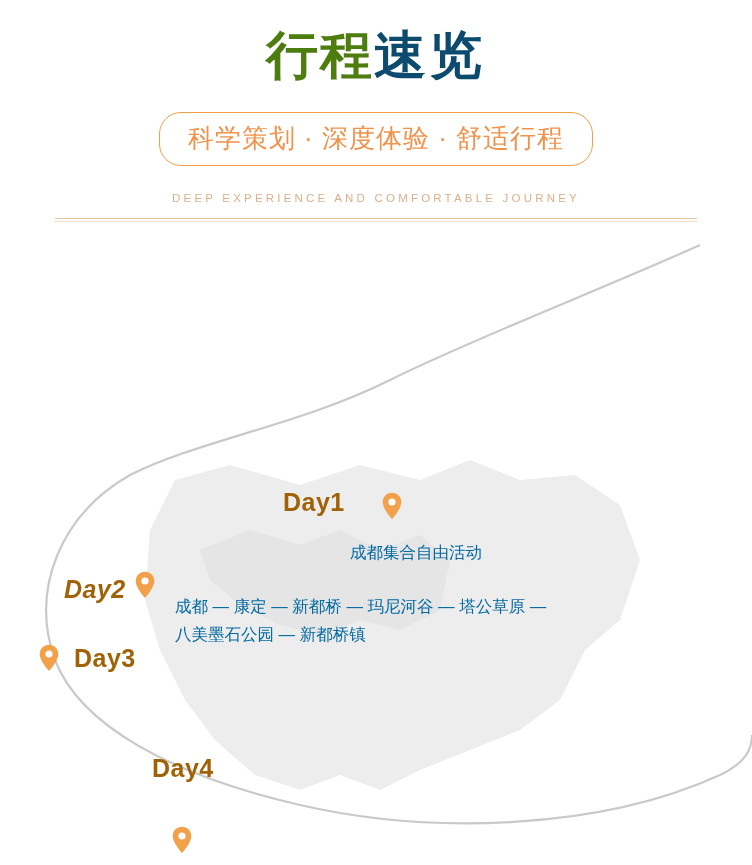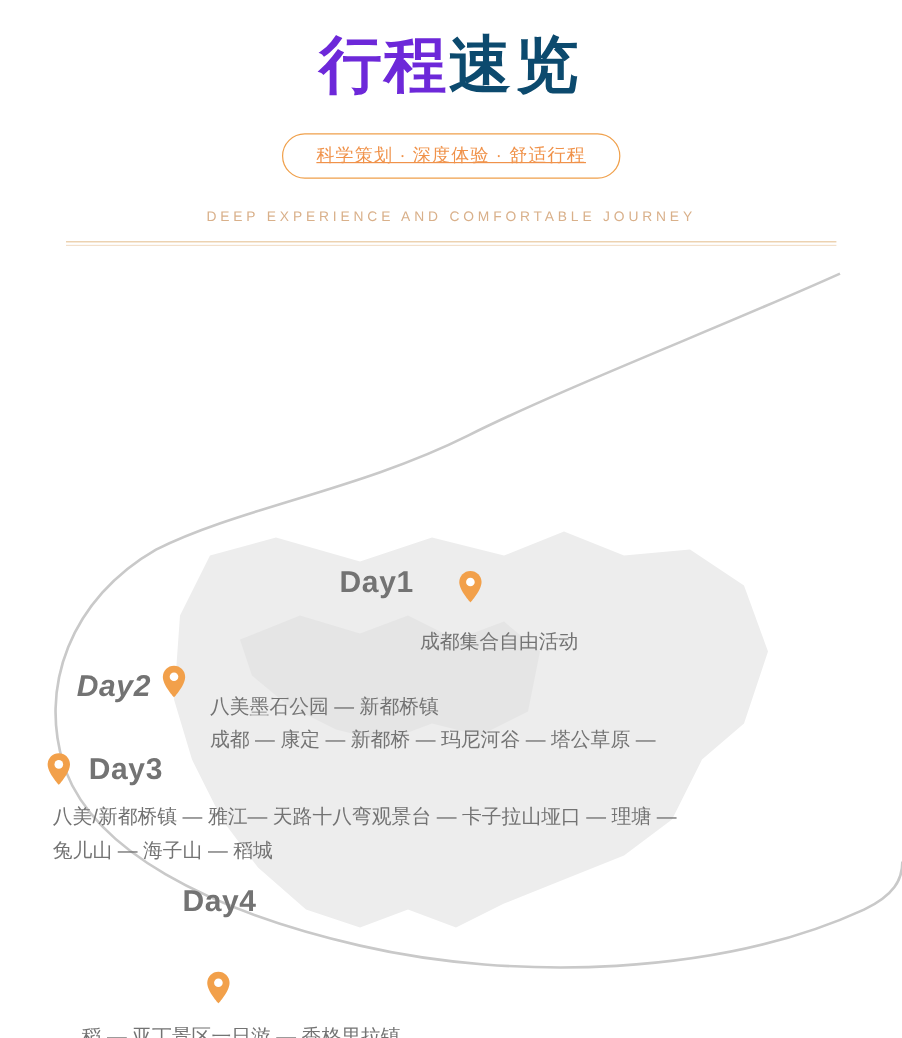--- a/index.html
+++ b/index.html
@@ -21,37 +21,36 @@
     padding-top: 26px;
     text-align: center;
   }
   .title {
     font-size: 52px;
     font-weight: bold;
     letter-spacing: 2px;
     line-height: 1.15;
     white-space: nowrap;
   }
-  .title .dark { color: #6d28d9; font-family: Liberation Mono, monospace; }
+  .title .dark { color: #4d7c0f; font-family: Liberation Mono, monospace; }
   .title .accent { color: #0c4a6e; letter-spacing: 4px; }
 
   .subtitle-wrap {
     margin-top: 22px;
     display: flex;
     justify-content: center;
   }
   .subtitle {
     border: 1.5px solid #f0a04b;
     border-radius: 22px;
     color: #f0924a;
-    font-size: 15px;
+    font-size: 26px;
     padding: 8px 28px 9px;
     letter-spacing: 1px;
     white-space: nowrap;
-    text-decoration: underline;
   }
 
   .eng-wrap {
     margin-top: 26px;
     position: relative;
     height: 34px;
   }
   .eng {
     color: #d9b08a;
     font-size: 11.5px;
@@ -92,33 +91,33 @@
   }
   .route-svg {
     position: absolute;
     inset: 0;
   }
 
   .day-label {
     position: absolute;
     font-size: 25px;
     font-weight: bold;
-    color: #737373;
+    color: #a16207;
     letter-spacing: 0.5px;
     white-space: nowrap;
   }
   .pin {
     position: absolute;
     width: 22px;
     height: 28px;
   }
   .desc {
     position: absolute;
     font-size: 16.5px;
-    color: #737373;
+    color: #0369a1;
     line-height: 1.72;
     white-space: nowrap;
   }
   .desc .line { display: block; }
 </style>
 </head>
 <body>
 
 <div class="header">
   <div class="title">
@@ -160,33 +159,29 @@
   <div class="desc" style="left:350px; top:308px;">
     <span class="line">成都集合自由活动</span>
   </div>
 
   <div class="day-label" style="left:64px; top:345px;font-style:italic;">Day2</div>
   <svg class="pin" style="left:134px; top:341px;" viewBox="0 0 22 28">
     <path d="M11 0.8C5.8 0.8 1.7 4.9 1.7 10.1c0 7 9.3 17 9.3 17s9.3-10 9.3-17C20.3 4.9 16.2 0.8 11 0.8z" fill="#f2a04a"></path>
     <circle cx="11" cy="10" r="3.6" fill="#ffffff"></circle>
   </svg>
   <div class="desc" style="left:175px; top:362px;">
+    <span class="line">成都 — 康定 — 新都桥 — 玛尼河谷 — 塔公草原 —</span>
     <span class="line">八美墨石公园 — 新都桥镇</span>
-    <span class="line">成都 — 康定 — 新都桥 — 玛尼河谷 — 塔公草原 —</span>
   </div>
 
   <svg class="pin" style="left:38px; top:414px;" viewBox="0 0 22 28">
     <path d="M11 0.8C5.8 0.8 1.7 4.9 1.7 10.1c0 7 9.3 17 9.3 17s9.3-10 9.3-17C20.3 4.9 16.2 0.8 11 0.8z" fill="#f2a04a"></path>
     <circle cx="11" cy="10" r="3.6" fill="#ffffff"></circle>
   </svg>
   <div class="day-label" style="left:74px; top:414px;">Day3</div>
-  <div class="desc" style="left:44px; top:454px;">
-    <span class="line">八美/新都桥镇 — 雅江— 天路十八弯观景台 — 卡子拉山垭口 — 理塘 —</span>
-    <span class="line">兔儿山 — 海子山 — 稻城</span>
-  </div>
 
   <div class="day-label" style="left:152px; top:524px;">Day4</div>
   <svg class="pin" style="left:171px; top:596px;" viewBox="0 0 22 28">
     <path d="M11 0.8C5.8 0.8 1.7 4.9 1.7 10.1c0 7 9.3 17 9.3 17s9.3-10 9.3-17C20.3 4.9 16.2 0.8 11 0.8z" fill="#f2a04a"></path>
     <circle cx="11" cy="10" r="3.6" fill="#ffffff"></circle>
   </svg>
   <div class="desc" style="left:68px; top:637px;">
     <span class="line">稻 — 亚丁景区一日游 — 香格里拉镇</span>
   </div>
 

